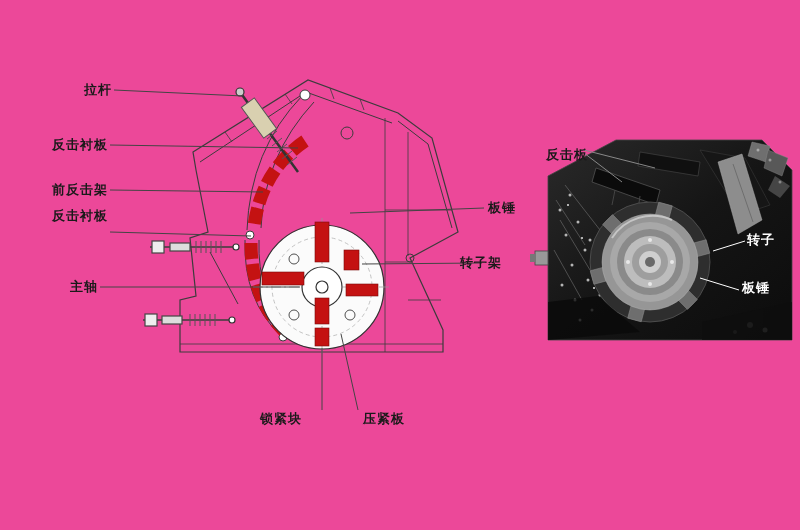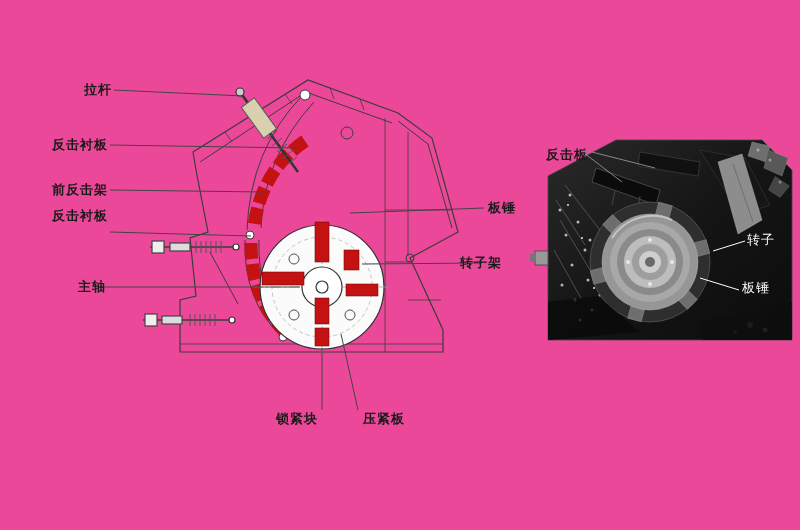--- a/index.html
+++ b/index.html
@@ -2,21 +2,21 @@
 <html><head>
 <meta charset="utf-8">
 <style>
   html,body{margin:0;padding:0;background:#ffffff;}
   #stage{position:relative;width:800px;height:530px;background:#ec4899;overflow:hidden;
          font-family:"DejaVu Sans","Liberation Sans",sans-serif;}
   #stage svg{position:absolute;left:0;top:0;}
   .lbl{position:absolute;font-size:13px;font-weight:600;color:#1a1a1a;line-height:16px;
        letter-spacing:1px;white-space:nowrap;}
   .lbl.r{text-align:right;}
-  .lbl.photo{color:#ffffff;font-weight:400;letter-spacing:1px;}
+  .lbl.photo{color:#ffffff;font-weight:700;letter-spacing:1px;}
 </style>
 </head>
 <body>
 
 <div id="stage">
 
 <svg width="800" height="530" viewBox="0 0 800 530">
   <defs>
     <linearGradient id="pg" x1="0" y1="0" x2="1" y2="1">
       <stop offset="0" stop-color="#2a2a2a"></stop>
@@ -246,23 +246,23 @@
 </svg>
 
 <div class="lbl r" style="left:20px;top:82px;width:92px">拉杆</div>
 
 <div class="lbl r" style="left:14px;top:137px;width:94px">反击衬板</div>
 
 <div class="lbl r" style="left:14px;top:182px;width:94px">前反击架</div>
 
 <div class="lbl r" style="left:14px;top:208px;width:94px">反击衬板</div>
 
-<div class="lbl r" style="left:12px;top:279px;width:94px">主轴</div>
-
-<div class="lbl" style="left:276px;top:411px">锁紧块</div>
+<div class="lbl r" style="left:4px;top:279px;width:94px">主轴</div>
+
+<div class="lbl" style="left:260px;top:411px">锁紧块</div>
 
 <div class="lbl" style="left:363px;top:411px">压紧板</div>
 
 <div class="lbl" style="left:488px;top:200px">板锤</div>
 
 <div class="lbl" style="left:460px;top:255px">转子架</div>
 
 <div class="lbl" style="left:546px;top:147px">反击板</div>
 
 <div class="lbl photo" style="left:747px;top:232px">转子</div>

